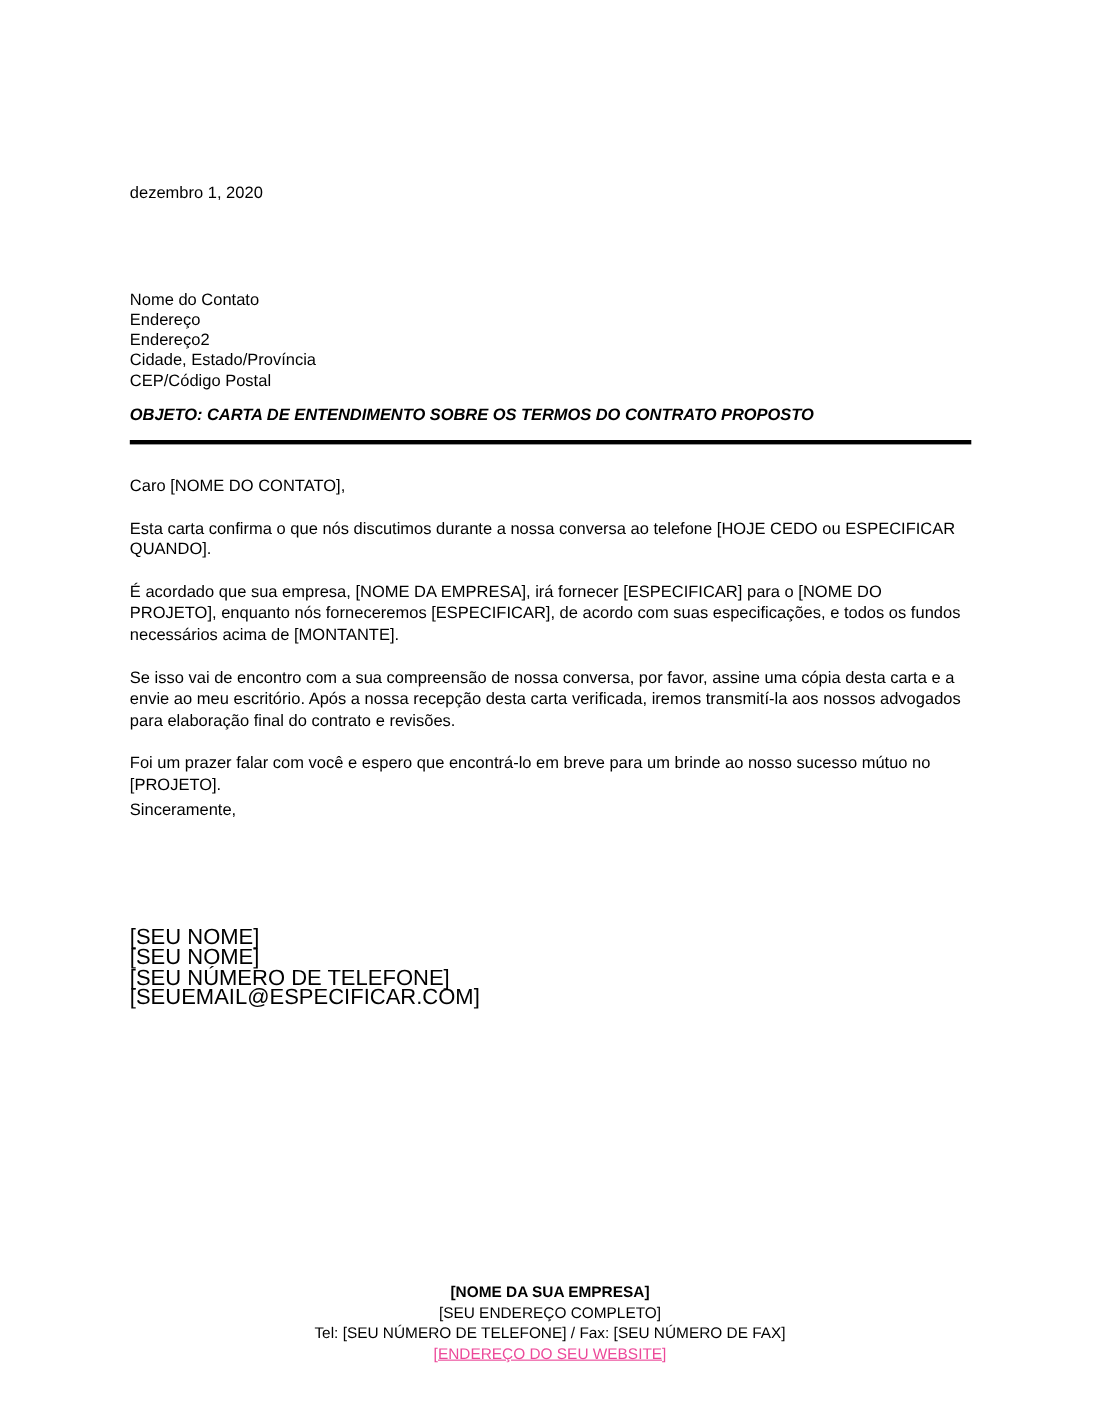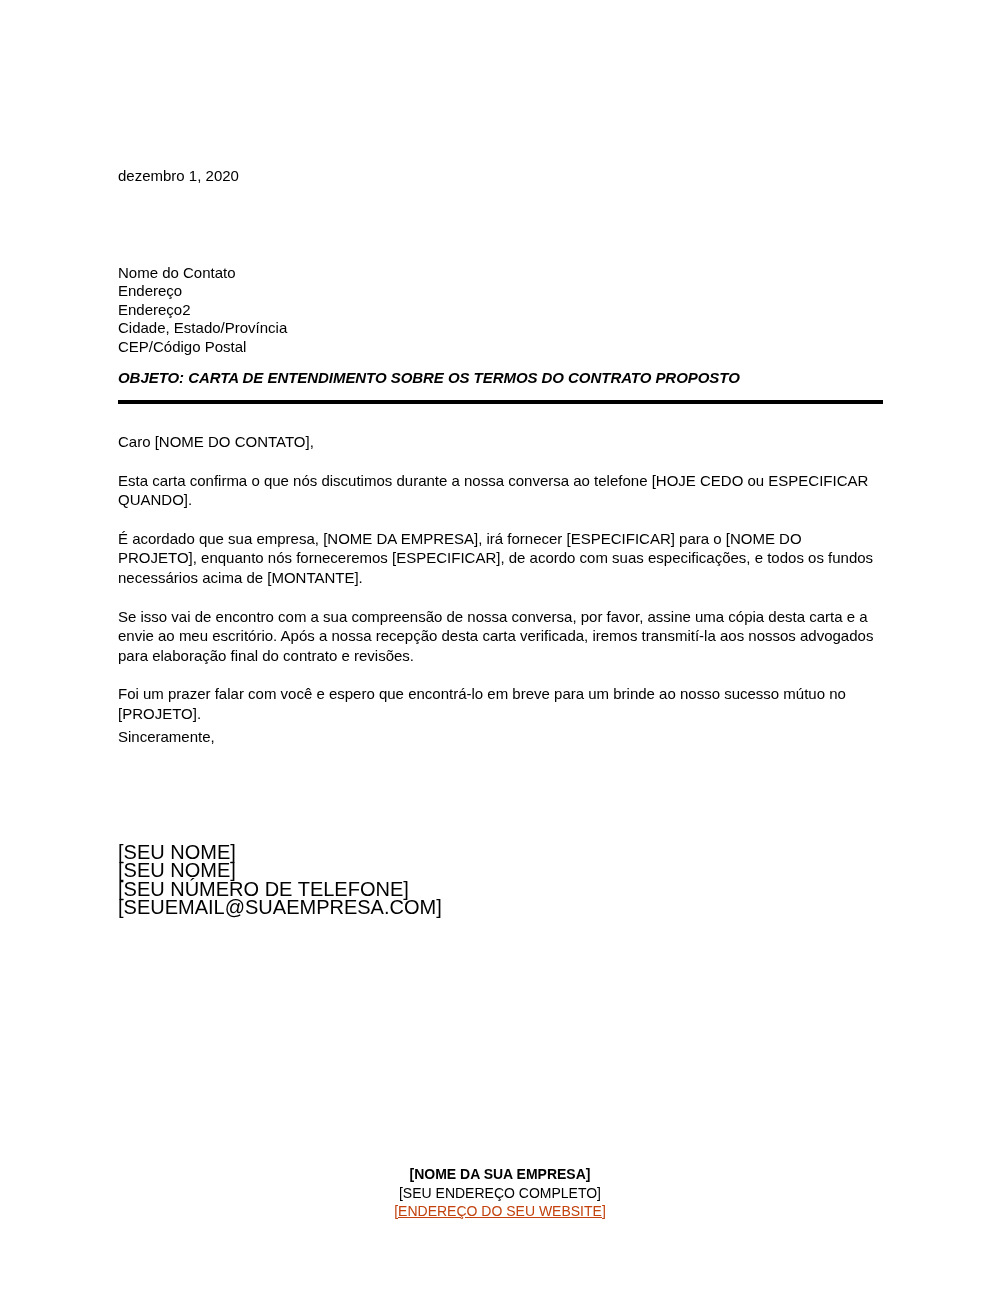--- a/index.html
+++ b/index.html
@@ -117,21 +117,21 @@
     right: 0;
     top: 1165px;
     text-align: center;
     font-size: 14px;
     line-height: 18.5px;
   }
   .footer .company {
     font-weight: bold;
   }
   .footer .website-link {
-    color: #c2410c;
+    color: #ec4899;
     text-decoration: underline;
     cursor: pointer;
   }
 </style>
 </head>
 <body>
 
 <div class="page">
   <div class="content">
 
@@ -157,23 +157,24 @@
       <p>Se isso vai de encontro com a sua compreensão de nossa conversa, por favor, assine uma cópia desta carta e a envie ao meu escritório. Após a nossa recepção desta carta verificada, iremos transmití-la aos nossos advogados para elaboração final do contrato e revisões.</p>
       <p>Foi um prazer falar com você e espero que encontrá-lo em breve para um brinde ao nosso sucesso mútuo no [PROJETO].</p>
     </div>
 
     <div class="closing">Sinceramente,</div>
 
     <div class="signature-block">
       <div class="sig-line">[SEU NOME]</div>
       <div class="sig-line">[SEU NOME]</div>
       <div class="sig-line">[SEU NÚMERO DE TELEFONE]</div>
-      <div class="sig-line">[SEUEMAIL@SUAEMPRESA.COM]</div>
+      <div class="sig-line">[SEUEMAIL@ESPECIFICAR.COM]</div>
     </div>
 
   </div>
 
   <div class="footer">
     <div class="company">[NOME DA SUA EMPRESA]</div>
     <div>[SEU ENDEREÇO COMPLETO]</div>
+    <div>Tel: [SEU NÚMERO DE TELEFONE] / Fax: [SEU NÚMERO DE FAX]</div>
     <div><span class="website-link">[ENDEREÇO DO SEU WEBSITE]</span></div>
   </div>
 </div>
 
 </body></html>

